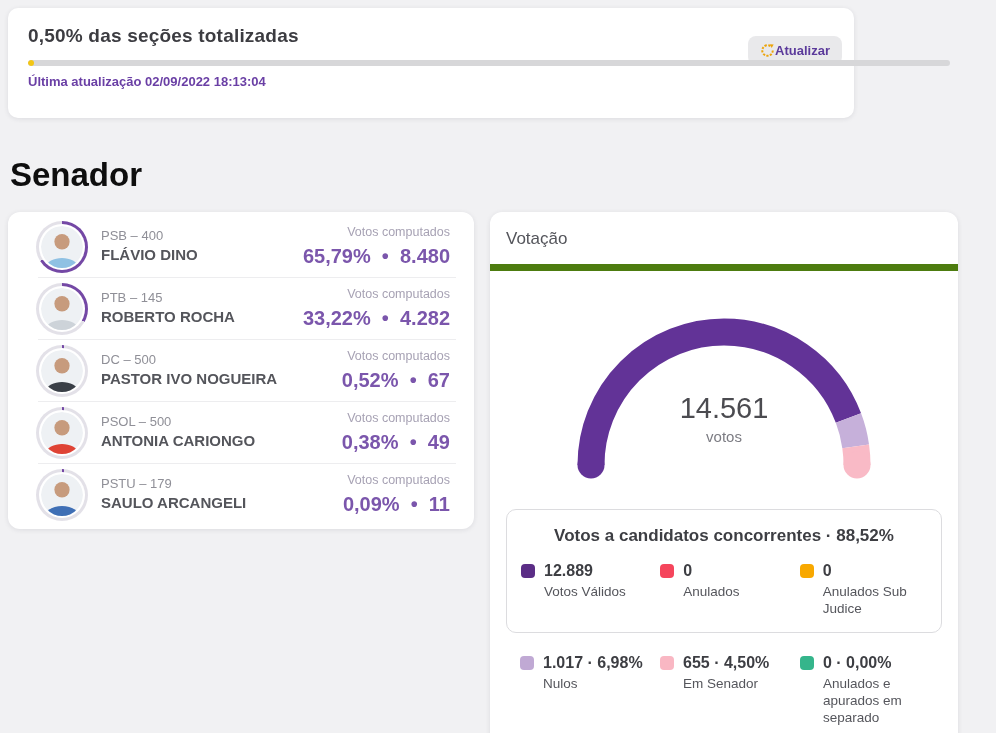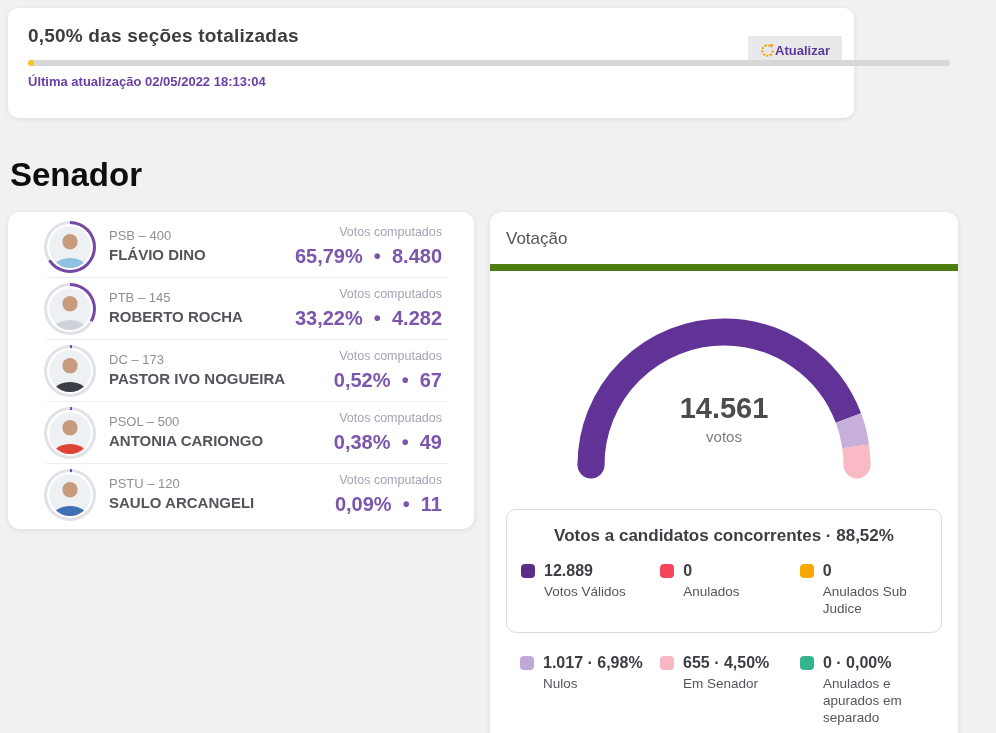--- a/index.html
+++ b/index.html
@@ -24,52 +24,52 @@
   .top-subtitle { margin-top:6px; font-size:12px; font-weight:bold; color:#6a3fa5; }
   .progress-track {
     margin-top:13px; height:6px; width:922px;
     background:#d7d7d9; border-radius:3px; overflow:hidden; position:relative;
   }
   .progress-fill { position:absolute; left:0; top:0; bottom:0; background:#f3c614; border-radius:3px; }
   .last-update { margin-top:8px; font-size:13px; font-weight:bold; color:#6a3fa5; }
   .refresh-btn {
     position:absolute; top:28px; right:12px;
     display:flex; align-items:center; gap:0;
-    background:#e9e9eb; border:none; border-radius:0;
+    background:#e9e9eb; border:none; border-radius:8px;
     padding:7px 12px; cursor:pointer;
     font-family:"Liberation Sans", sans-serif;
     font-size:13px; color:#5b3a9b; font-weight:bold;
   }
 
   
   .section-title { margin:38px 0 18px 10px; font-size:33px; font-weight:bold; color:#0e0e0e; }
 
   
   .content-row { display:flex; align-items:flex-start; margin-left:8px; gap:16px; }
 
   
-  .candidates-card { width:466px; padding:4px 16px; }
+  .candidates-card { width:466px; padding:4px 8px; }
   .cand-row { display:flex; align-items:center; height:61px; padding:0 16px 0 20px; cursor:pointer; }
   .row-divider { height:1px; background:#ededef; margin:0 10px 0 22px; }
   .ring { width:52px; height:52px; border-radius:50%; display:flex; align-items:center; justify-content:center; flex:none; }
   .ring-inner { width:46px; height:46px; border-radius:50%; background:#fff; display:flex; align-items:center; justify-content:center; }
   .avatar { width:42px; height:42px; border-radius:50%; overflow:hidden; }
   .cand-info { margin-left:13px; line-height:1.25; }
   .cand-party { font-size:13px; color:#8f8f97; }
   .cand-name { font-size:15px; font-weight:bold; color:#54555b; margin-top:2px; }
   .cand-votes { margin-left:auto; text-align:right; line-height:1.3; }
   .votes-label { font-size:12.5px; color:#a7a2b4; }
   .votes-value { font-size:20px; font-weight:bold; color:#7b56ac; margin-top:2px; }
 
   
   .votacao-card { width:468px; padding-bottom:24px; }
   .votacao-header { padding:17px 16px 15px 16px; font-size:17px; color:#54555b; border-bottom:7px solid #4d7c0f; }
   .gauge-wrap { position:relative; width:440px; height:190px; margin:22px auto 0 auto; }
   .gauge-center { position:absolute; left:0; right:0; top:98px; text-align:center; line-height:1.2; }
-  .gauge-total { font-size:29px; font-weight:bold; color:#4b4b50; }
+  .gauge-total { font-size:29px; font-weight:normal; color:#4b4b50; }
   .gauge-total-label { font-size:15px; color:#7c7c83; margin-top:2px; }
 
   .legend-box {
     margin:26px 16px 0 16px;
     border:1px solid #dcdcdf; border-radius:10px;
     padding:16px 14px 14px 14px;
   }
   .legend-title { text-align:center; font-size:17px; font-weight:bold; color:#3d3e43; }
   .legend-grid { display:grid; grid-template-columns:1fr 1fr 1fr; column-gap:12px; margin-top:15px; }
   .legend-grid.outside { margin:20px 30px 0 30px; }
@@ -88,21 +88,21 @@
       <svg width="15" height="15" viewBox="0 0 16 16">
         <path d="M13.6 8a5.6 5.6 0 1 1-1.7-4" fill="none" stroke="#eca40b" stroke-width="2.1" stroke-dasharray="2.4 1.4"></path>
         <path d="M10.6 1.2 L14.6 1.6 L12.4 5.2 Z" fill="#eca40b"></path>
       </svg>
     </span>
     <span>Atualizar</span>
   </button>
   <div class="progress-track">
     <div class="progress-fill" id="progress-fill" style="width: max(0.5%, 6px);"></div>
   </div>
-  <div class="last-update">Última atualização 02/05/2022 18:13:04</div>
+  <div class="last-update">Última atualização 02/09/2022 18:13:04</div>
 </div>
 
 <h1 class="section-title">Senador</h1>
 
 <div class="content-row">
 
   <div class="card candidates-card" id="candidates-card">
       <div class="cand-row">
     <div class="ring" style="background:conic-gradient(#7448a5 0deg 236.84400000000002deg, #e3e1e8 236.84400000000002deg 360deg)">
       <div class="ring-inner">
@@ -153,21 +153,21 @@
         <div class="avatar">
           <svg width="42" height="42" viewBox="0 0 44 44">
             <circle cx="22" cy="22" r="22" fill="#eef1f4"></circle>
             <circle cx="22" cy="16.5" r="8" fill="#c79b7d"></circle>
             <path d="M4 44 C7 30 37 30 40 44 Z" fill="#3a3f47"></path>
           </svg>
         </div>
       </div>
     </div>
     <div class="cand-info">
-      <div class="cand-party">DC – 173</div>
+      <div class="cand-party">DC – 500</div>
       <div class="cand-name">PASTOR IVO NOGUEIRA</div>
     </div>
     <div class="cand-votes">
       <div class="votes-label">Votos computados</div>
       <div class="votes-value">0,52% &nbsp;•&nbsp; 67</div>
     </div>
       </div>
       <div class="row-divider"></div>
       <div class="cand-row">
     <div class="ring" style="background:conic-gradient(#7448a5 0deg 4deg, #e3e1e8 4deg 360deg)">
@@ -197,21 +197,21 @@
         <div class="avatar">
           <svg width="42" height="42" viewBox="0 0 44 44">
             <circle cx="22" cy="22" r="22" fill="#eef1f4"></circle>
             <circle cx="22" cy="16.5" r="8" fill="#c79b7d"></circle>
             <path d="M4 44 C7 30 37 30 40 44 Z" fill="#3f6fb5"></path>
           </svg>
         </div>
       </div>
     </div>
     <div class="cand-info">
-      <div class="cand-party">PSTU – 120</div>
+      <div class="cand-party">PSTU – 179</div>
       <div class="cand-name">SAULO ARCANGELI</div>
     </div>
     <div class="cand-votes">
       <div class="votes-label">Votos computados</div>
       <div class="votes-value">0,09% &nbsp;•&nbsp; 11</div>
     </div>
       </div>
     </div>
 
   <div class="card votacao-card">

